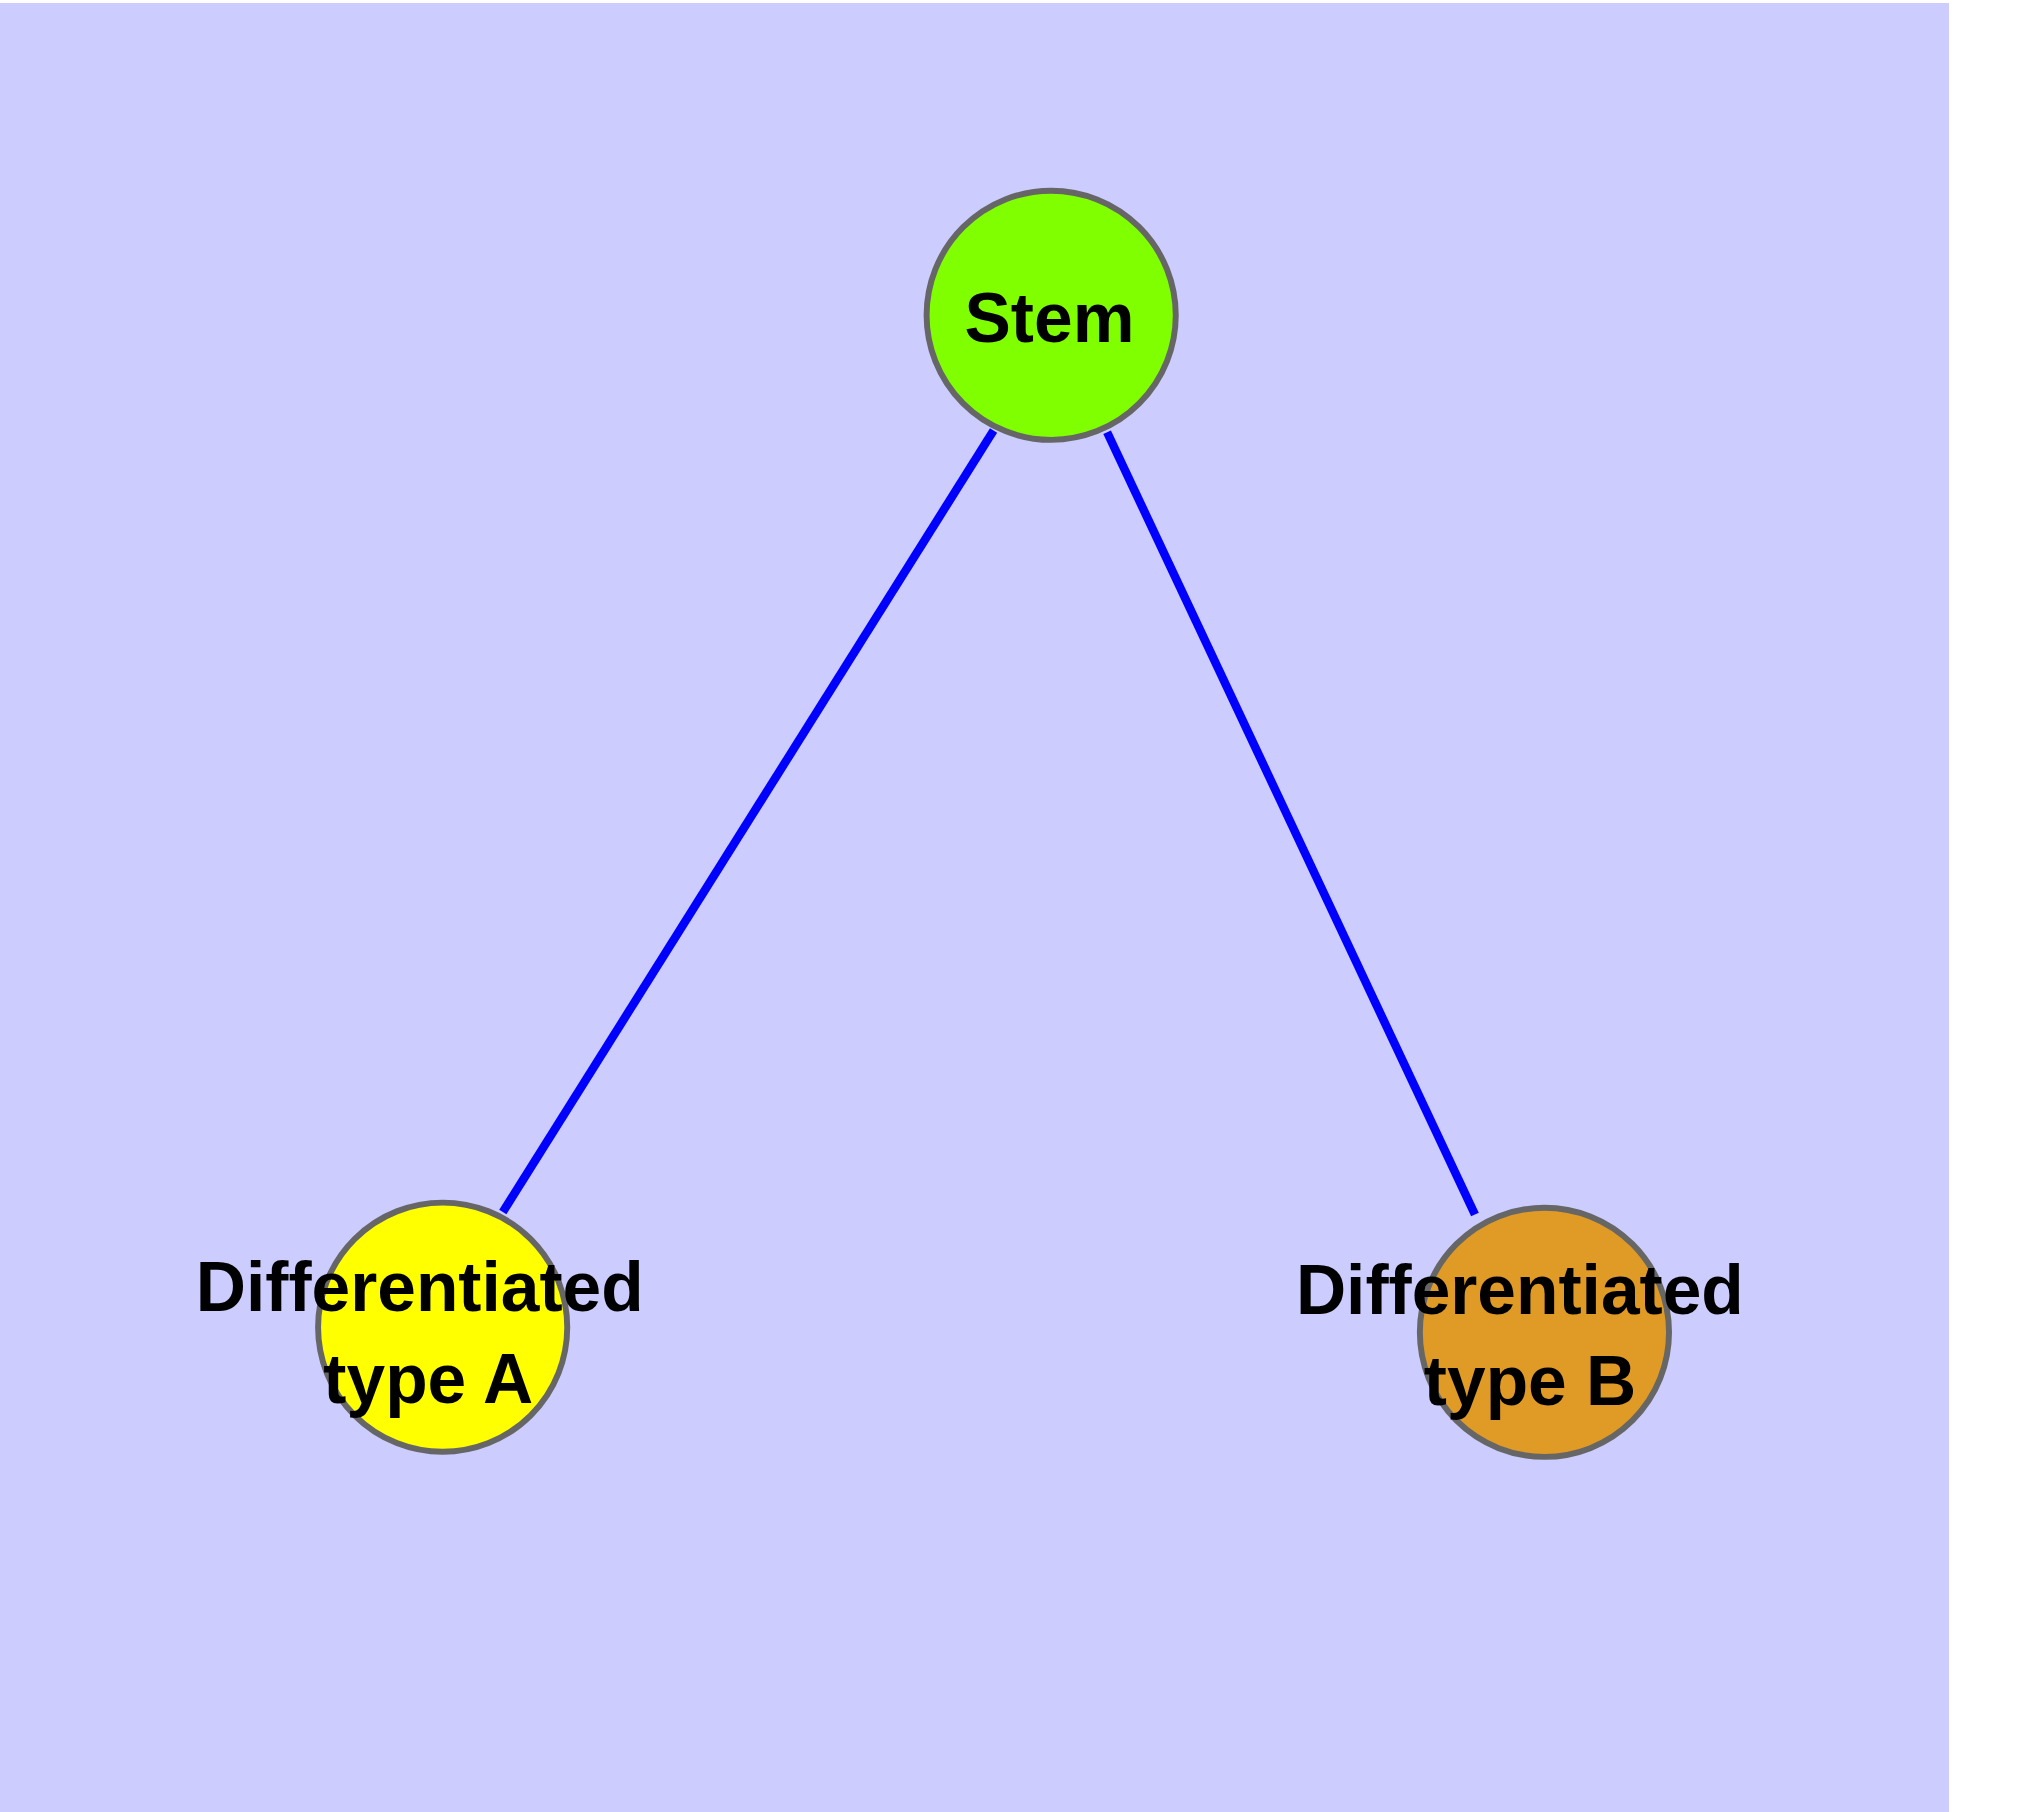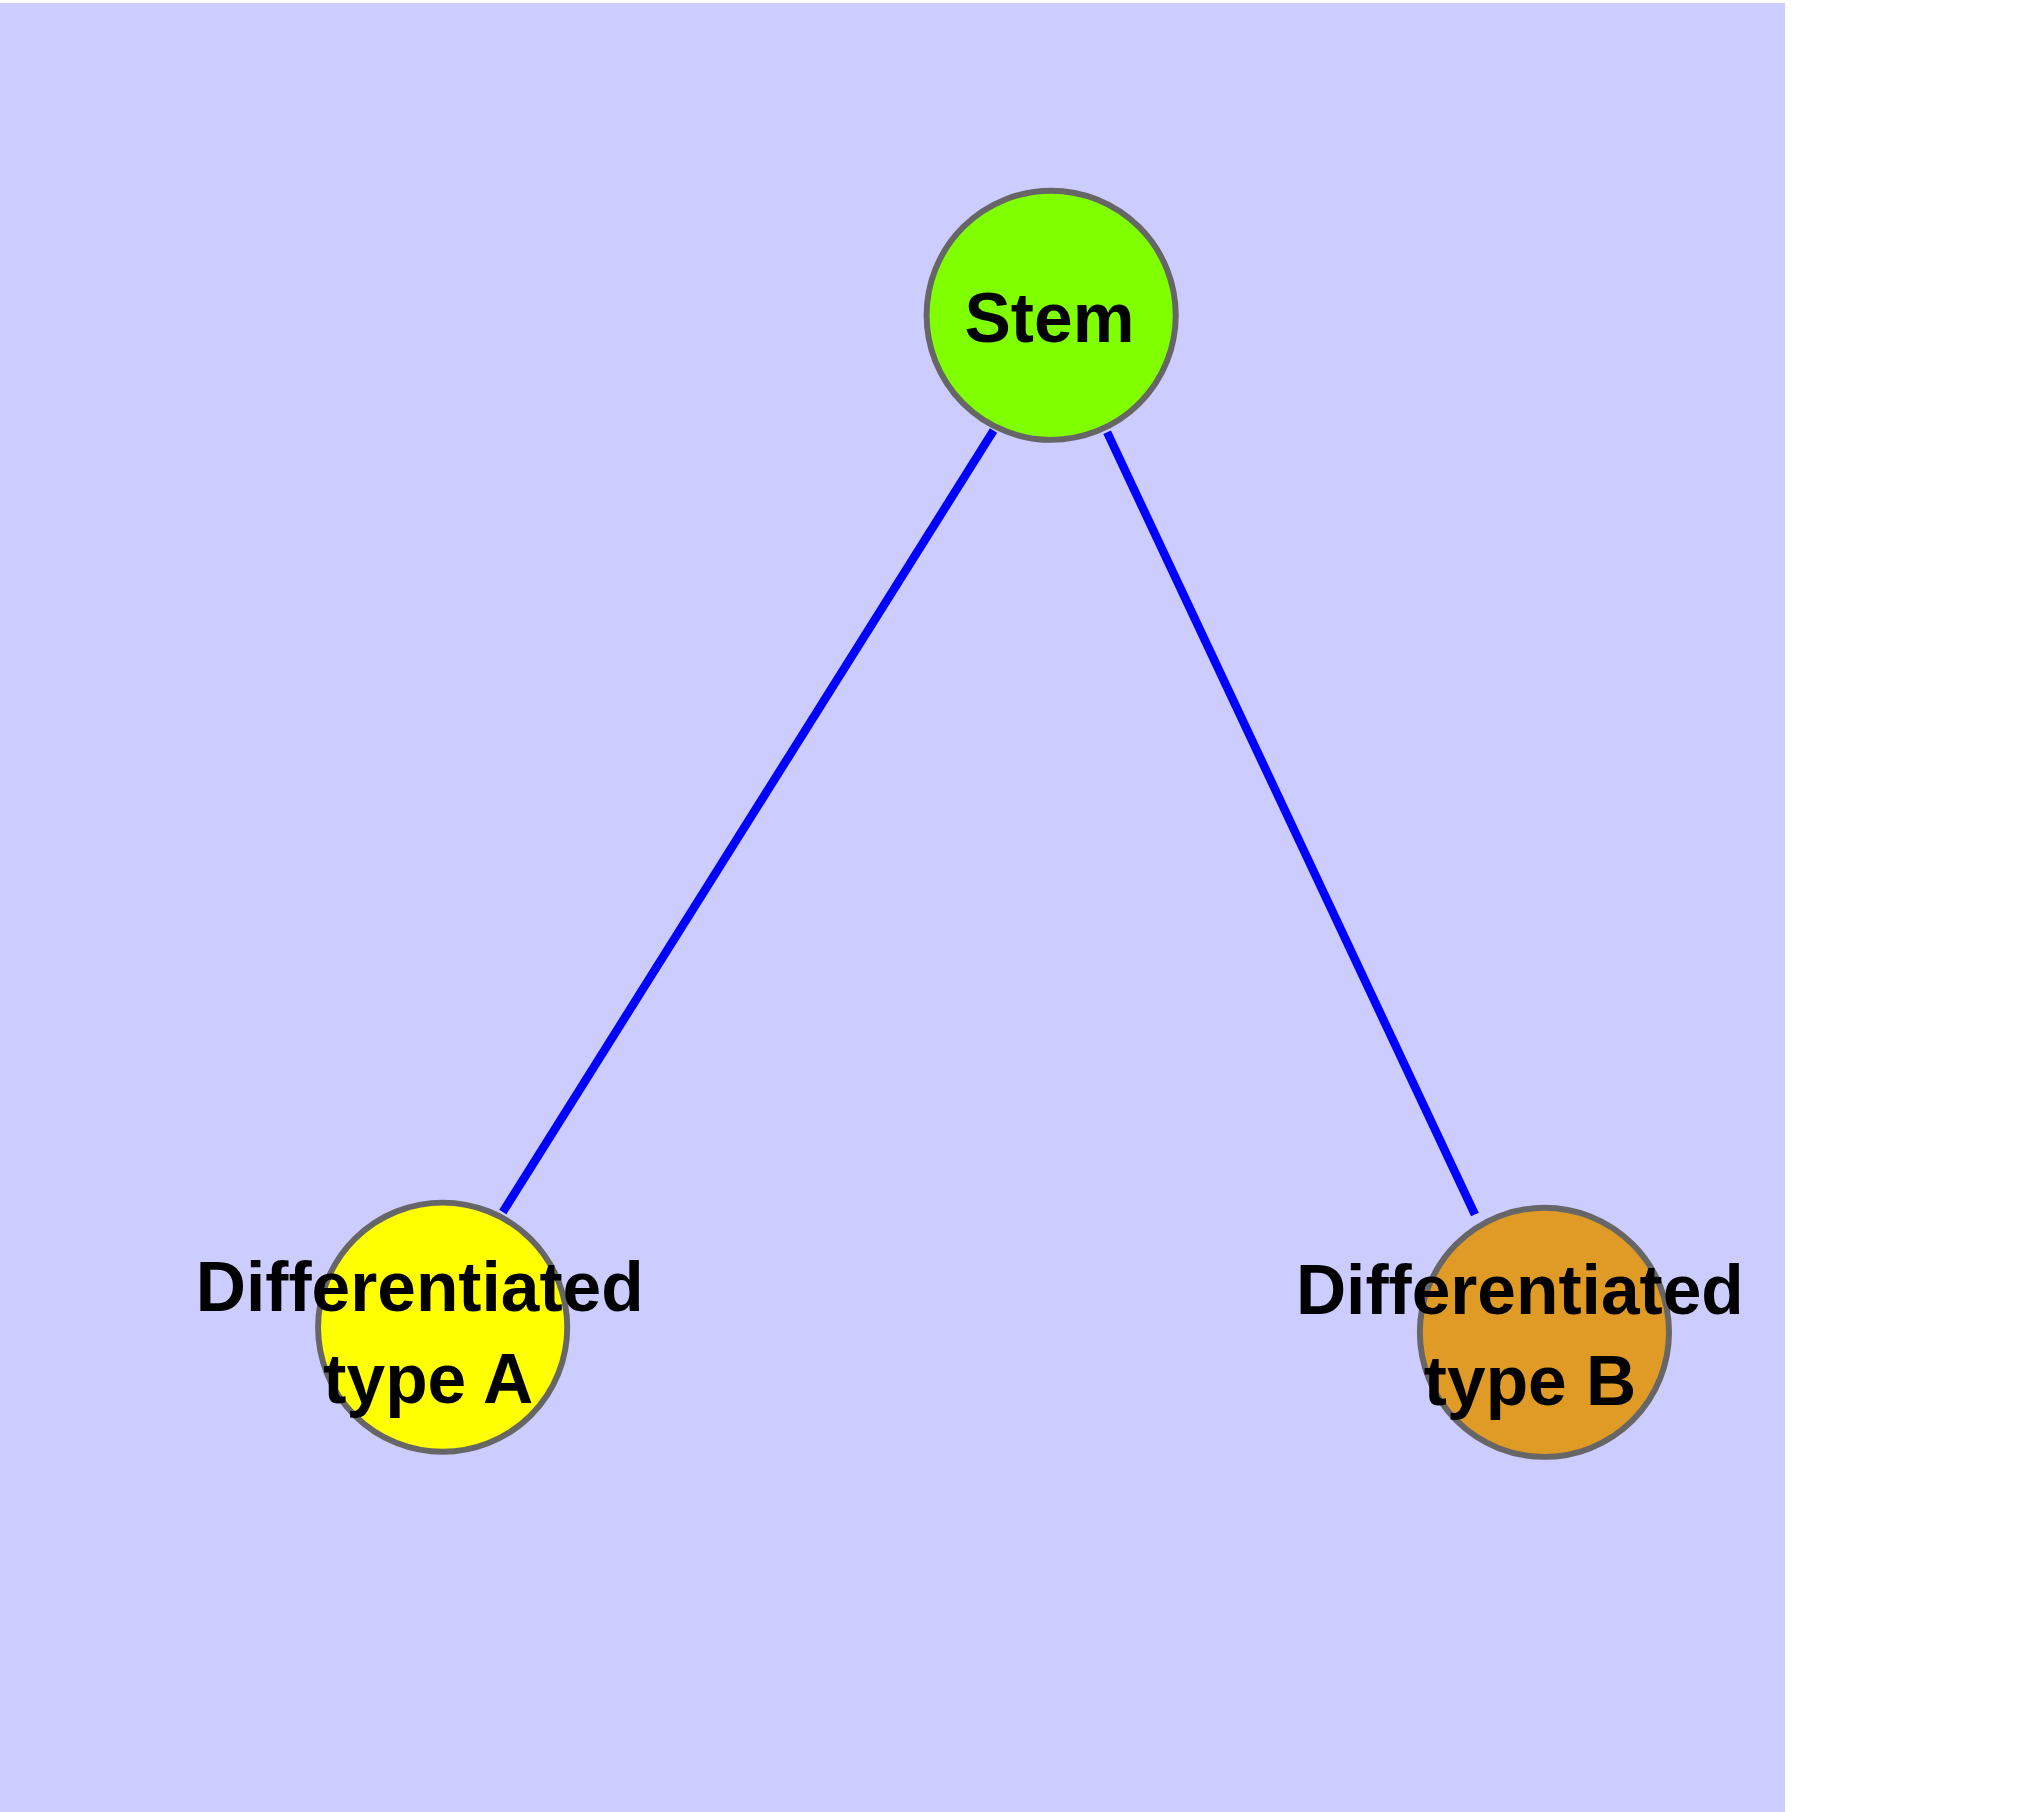--- a/index.html
+++ b/index.html
@@ -8,21 +8,21 @@
     background: #ffffff;
   }
   body {
     width: 2021px;
     height: 1812px;
     overflow: hidden;
     font-family: "Liberation Sans", sans-serif;
   }
   #canvas {
     position: relative;
-    width: 1785px;
+    width: 1949px;
     height: 1812px;
     background: #ccccff;
     overflow: hidden;
   }
   #graph-svg {
     position: absolute;
     left: 0;
     top: 0;
     width: 2021px;
     height: 1812px;

